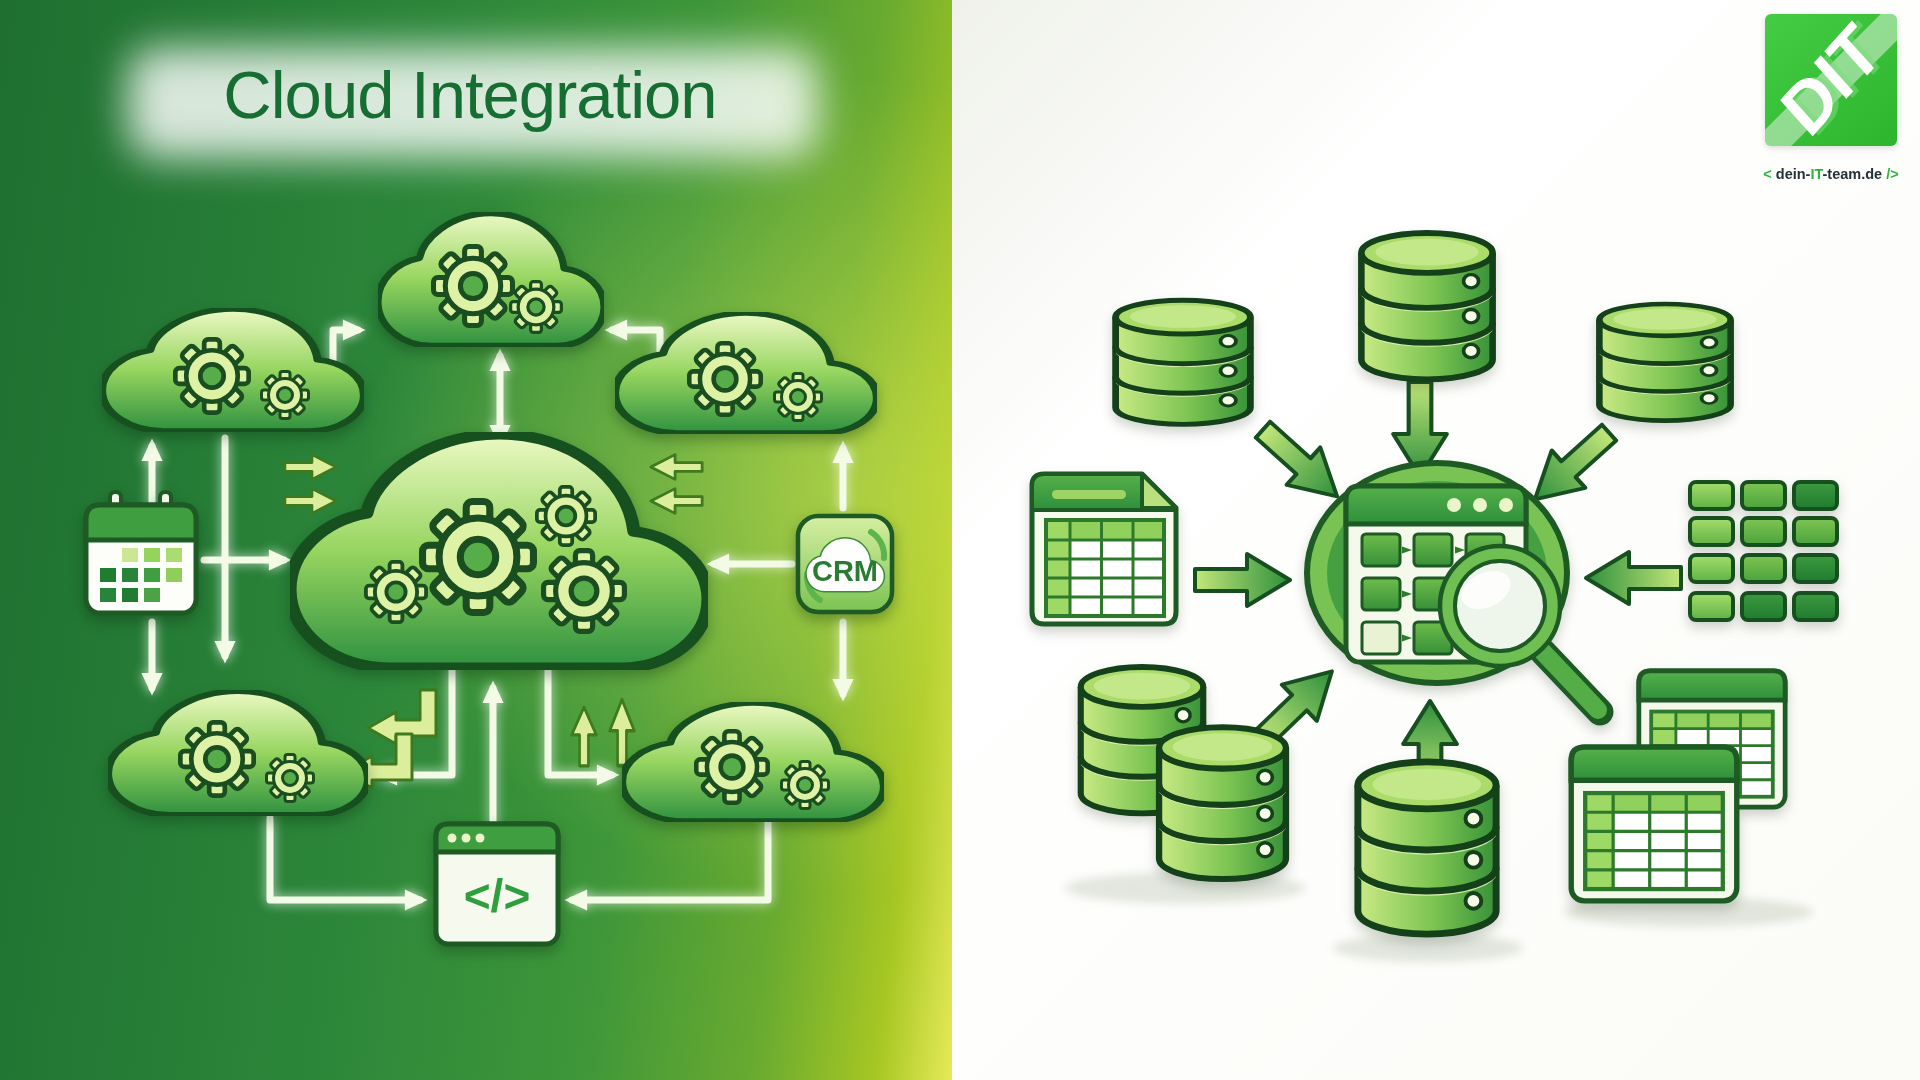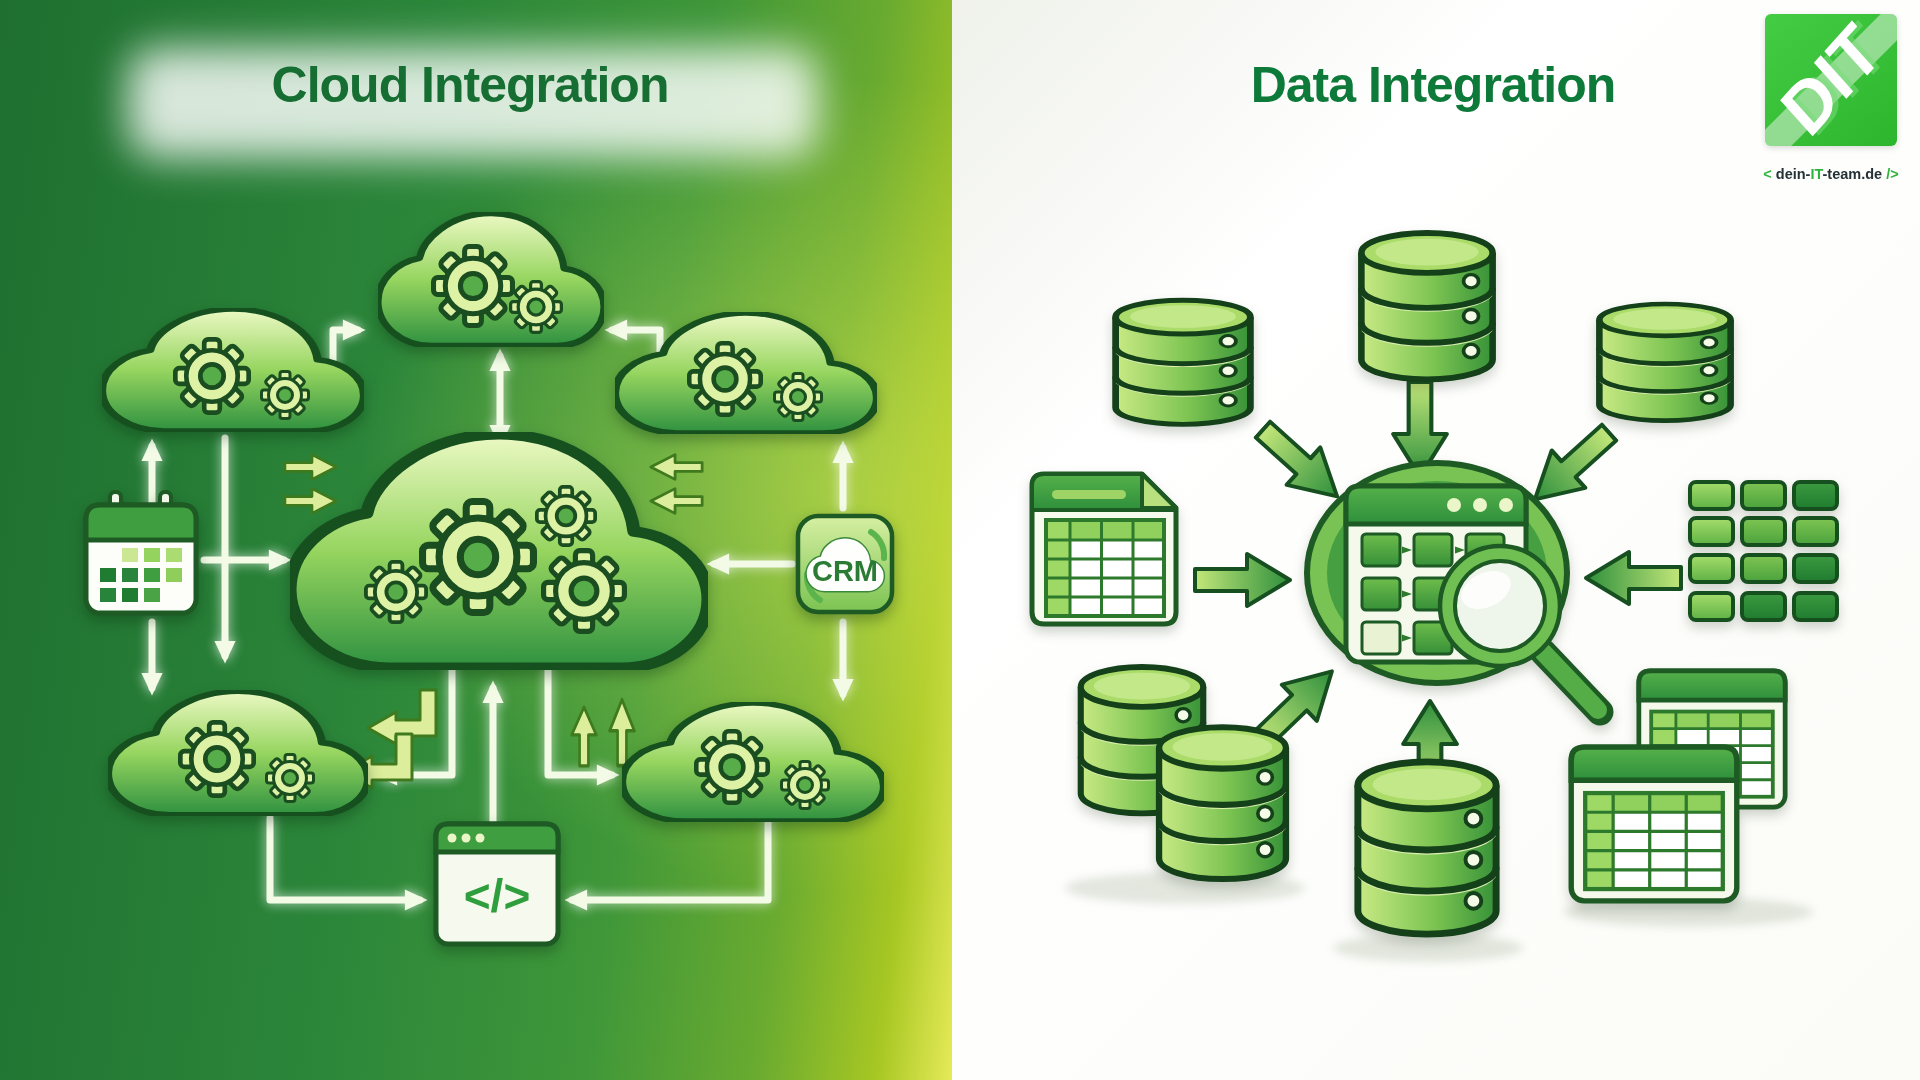--- a/index.html
+++ b/index.html
@@ -4,21 +4,21 @@
 <style>
   html,body{margin:0;padding:0;background:#888;}
   .stage{position:relative;width:1920px;height:1080px;overflow:hidden;font-family:"Liberation Sans","DejaVu Sans",sans-serif;}
   .panel-left{position:absolute;left:0;top:0;width:952px;height:1080px;
     background:
       radial-gradient(120% 90% at 88% 45%, rgba(225,238,90,.50), rgba(225,238,90,0) 42%),
       linear-gradient(97deg,#1e6f30 0%,#2c873a 42%,#3f9739 66%,#6aab30 82%,#a7c723 93%,#e6ea58 100%);}
   .panel-right{position:absolute;left:952px;top:0;width:968px;height:1080px;
     background:linear-gradient(135deg,#eff1ea 0%,#ffffff 28%,#fbfbf7 100%);}
   svg.art{position:absolute;left:0;top:0;width:1920px;height:1080px;}
-  .title{position:absolute;top:56px;font-weight:bold;font-size:50px;letter-spacing:-1px;white-space:nowrap;text-align:center;width:750px;}
+  .title{position:absolute;top:56px;font-weight:normal;font-size:67px;letter-spacing:-1px;white-space:nowrap;text-align:center;width:750px;}
   .title-glow{position:absolute;left:128px;top:48px;width:690px;height:110px;background:rgba(255,255,255,.82);border-radius:28px;filter:blur(20px);}
   .title-left{left:95px;color:#176e33;}
   .title-right{left:1058px;color:#0d7a39;}
   .logo{position:absolute;left:1765px;top:14px;width:132px;height:132px;background:linear-gradient(140deg,#45cc45,#2eb52e);border-radius:6px;z-index:6;overflow:hidden;box-shadow:0 2px 6px rgba(0,0,0,.15);}
   .logo .stripe{position:absolute;left:52px;top:-30px;width:30px;height:200px;background:rgba(255,255,255,.45);transform:rotate(45deg);}
   .logo .mono{position:absolute;inset:0;display:flex;align-items:center;justify-content:center;
     font-weight:bold;font-size:70px;color:#ffffff;transform:rotate(-48deg) skewX(-6deg);
     text-shadow:5px 4px 0 rgba(120,220,120,.55);}
   .logo-caption{position:absolute;left:1732px;top:166px;width:198px;z-index:6;text-align:center;
     font-weight:bold;font-size:14.5px;color:#243238;white-space:nowrap;}
@@ -348,20 +348,19 @@
         <circle cx="1500" cy="606" r="52.5" fill="#eef6ec" stroke="#6fbf52" stroke-width="15"></circle>
         <circle cx="1500" cy="606" r="60" fill="none" stroke="#1d5a24" stroke-width="4.5"></circle>
         <circle cx="1500" cy="606" r="45" fill="none" stroke="#1d5a24" stroke-width="4"></circle>
         <ellipse cx="1486" cy="590" rx="26" ry="17" fill="#ffffff" opacity="0.85" transform="rotate(-25 1486 590)"></ellipse>
       </g>
     </g>
   </svg>
 
   <div class="title-glow"></div>
   <div class="title title-left">Cloud Integration</div>
-  <div class="title title-right">Data Integration</div>
 
   <div class="logo">
     <div class="stripe"></div>
     <div class="mono">DIT</div>
   </div>
   <div class="logo-caption"><span class="grn">&lt;</span> <span>dein-</span><span class="grn">IT</span><span>-team.de</span> <span class="grn">/&gt;</span></div>
 </div>
 
 </body></html>

